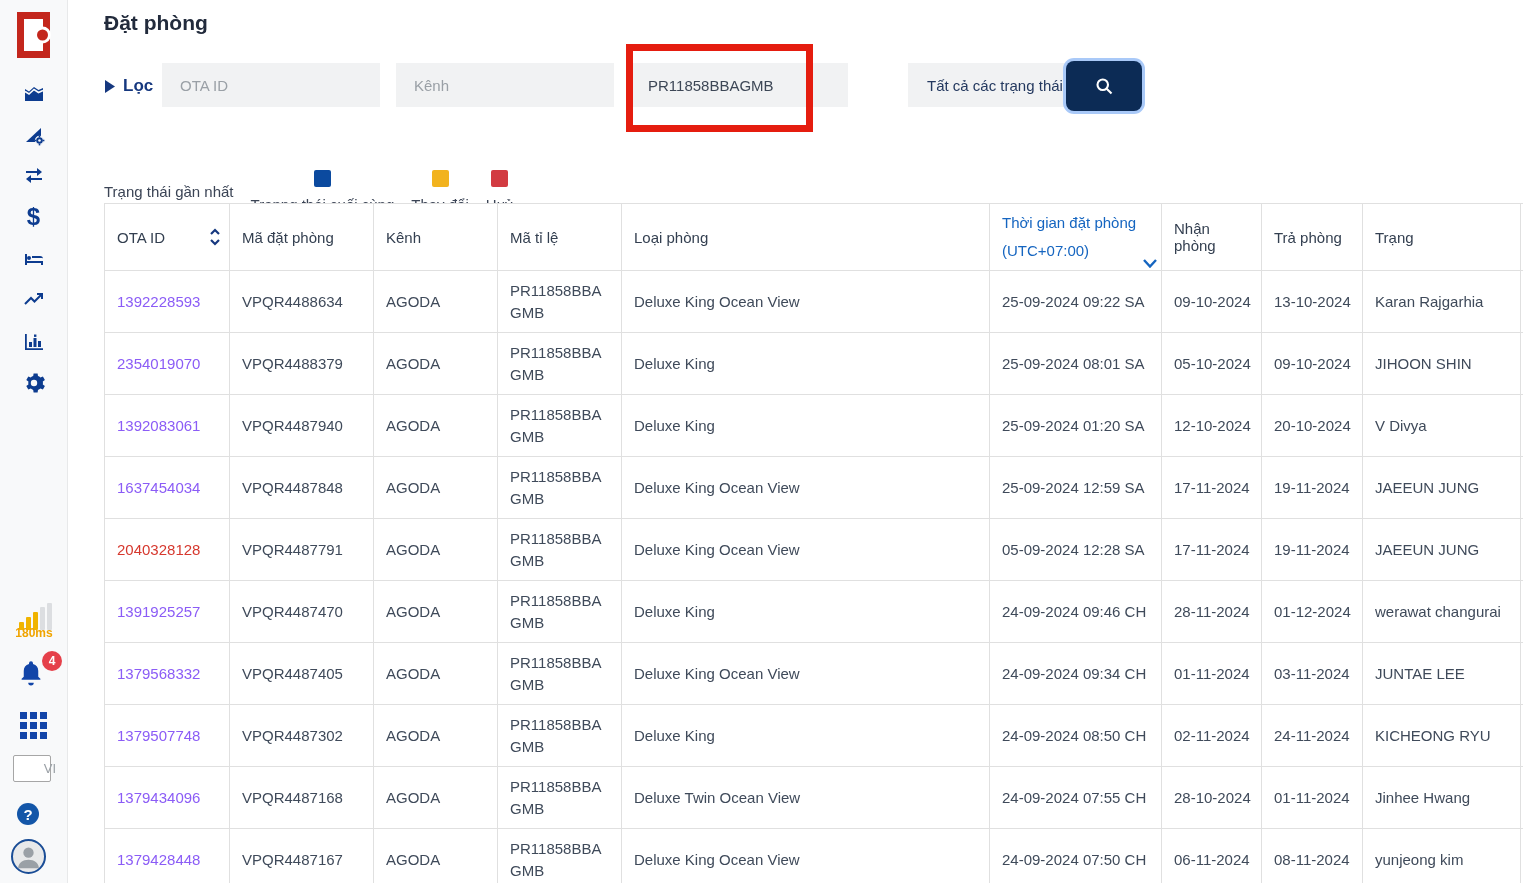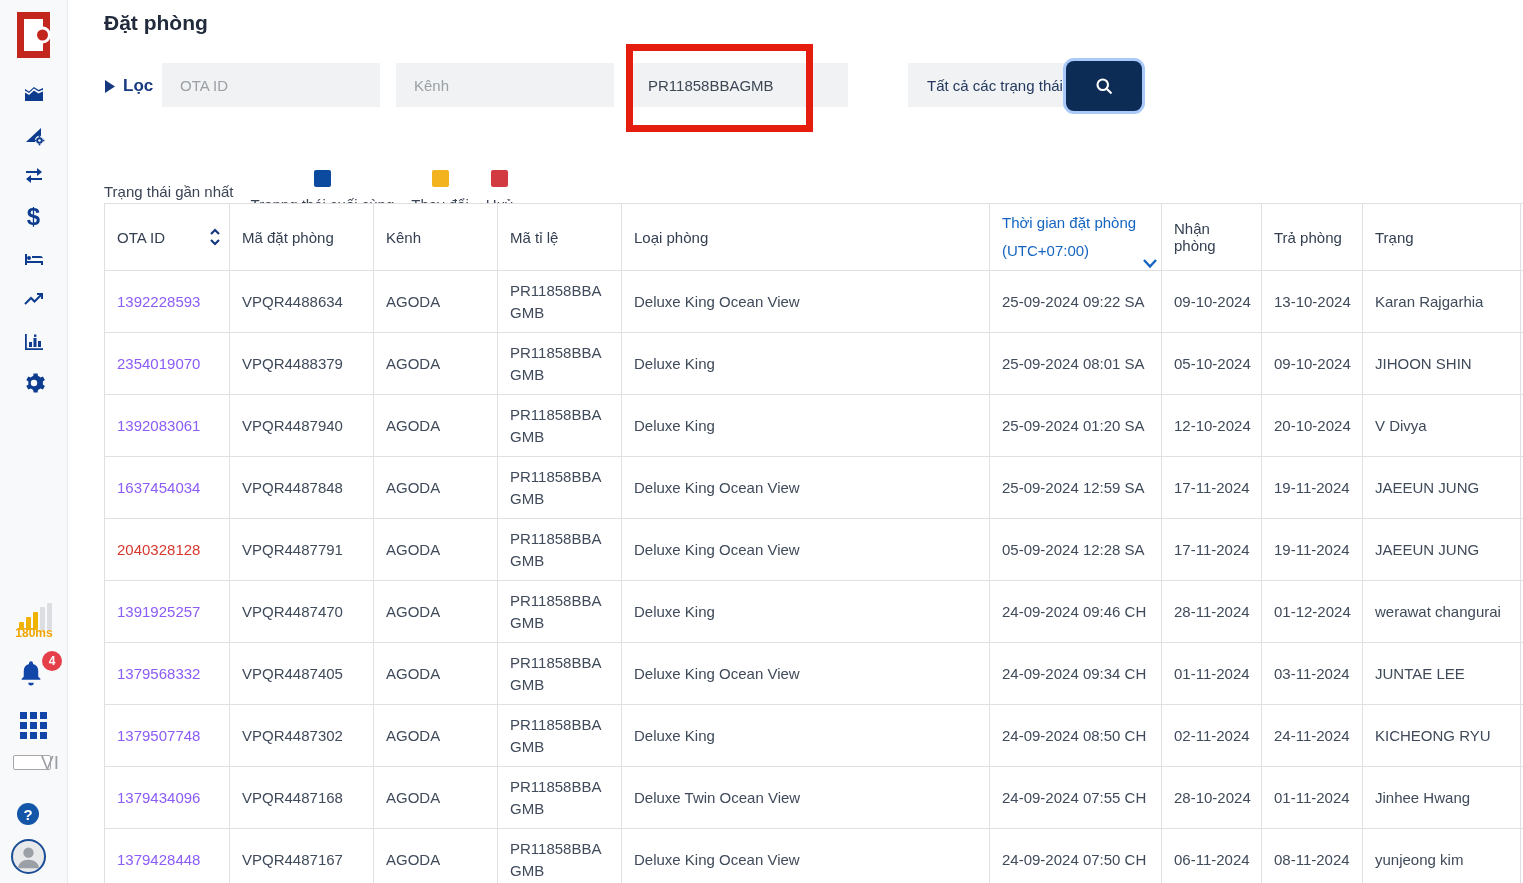--- a/index.html
+++ b/index.html
@@ -15,23 +15,23 @@
     display:flex; align-items:center; justify-content:center; cursor: pointer; }
   .side-icon svg { display:block; }
   .latency-bars { position: absolute; left: 19px; top: 603px; display:flex; align-items:flex-end; gap:2px; }
   .latency-bars i { display:block; width: 5px; border-radius:1px; }
   .latency-label { position: absolute; left: 0; top: 626px; width: 68px; text-align:center;
     font-size: 12px; font-weight: bold; color: #f0a400; }
   .bell-wrap { position: absolute; left: 16px; top: 658px; width: 40px; height: 36px; cursor:pointer; }
   .badge { position: absolute; right: -6px; top: -7px; width: 20px; height: 20px; border-radius: 50%;
     background: #e5404a; color: #fff; font-size: 12px; font-weight: bold;
     display:flex; align-items:center; justify-content:center; }
-  .lang-box { position: absolute; left: 13px; top: 755px; width: 30px; height: 15px;
+  .lang-box { position: absolute; left: 13px; top: 755px; width: 30px; height: 27px;
     border: 1px solid #a6a6a6; border-radius: 2px; background:#fff; color: #9aa0a6;
-    font-size: 19px; display:flex; align-items:center; justify-content:center; cursor:pointer;padding-left:36px; }
+    font-size: 13px; display:flex; align-items:center; justify-content:center; cursor:pointer;padding-left:36px; }
   .help-circle { position: absolute; left: 17px; top: 803px; width: 22px; height: 22px; border-radius: 50%;
     background: #1356a8; color:#fff; font-size: 15px; font-weight:bold;
     display:flex; align-items:center; justify-content:center; cursor:pointer; }
   .avatar { position: absolute; left: 11px; top: 839px; width: 35px; height: 35px; border-radius: 50%;
     border: 2px solid #1a4d96; background:#e8e9ea; overflow:hidden; cursor:pointer; }
 
   .page-title { position: absolute; left: 104px; top: 11px; font-size: 21px; font-weight: bold; color: #222b3c; }
 
   .filter-toggle { position: absolute; left: 104px; top: 76px; display:flex; align-items:center; gap:8px;
     color: #16387f; font-weight: bold; font-size: 17px; cursor:pointer; }

